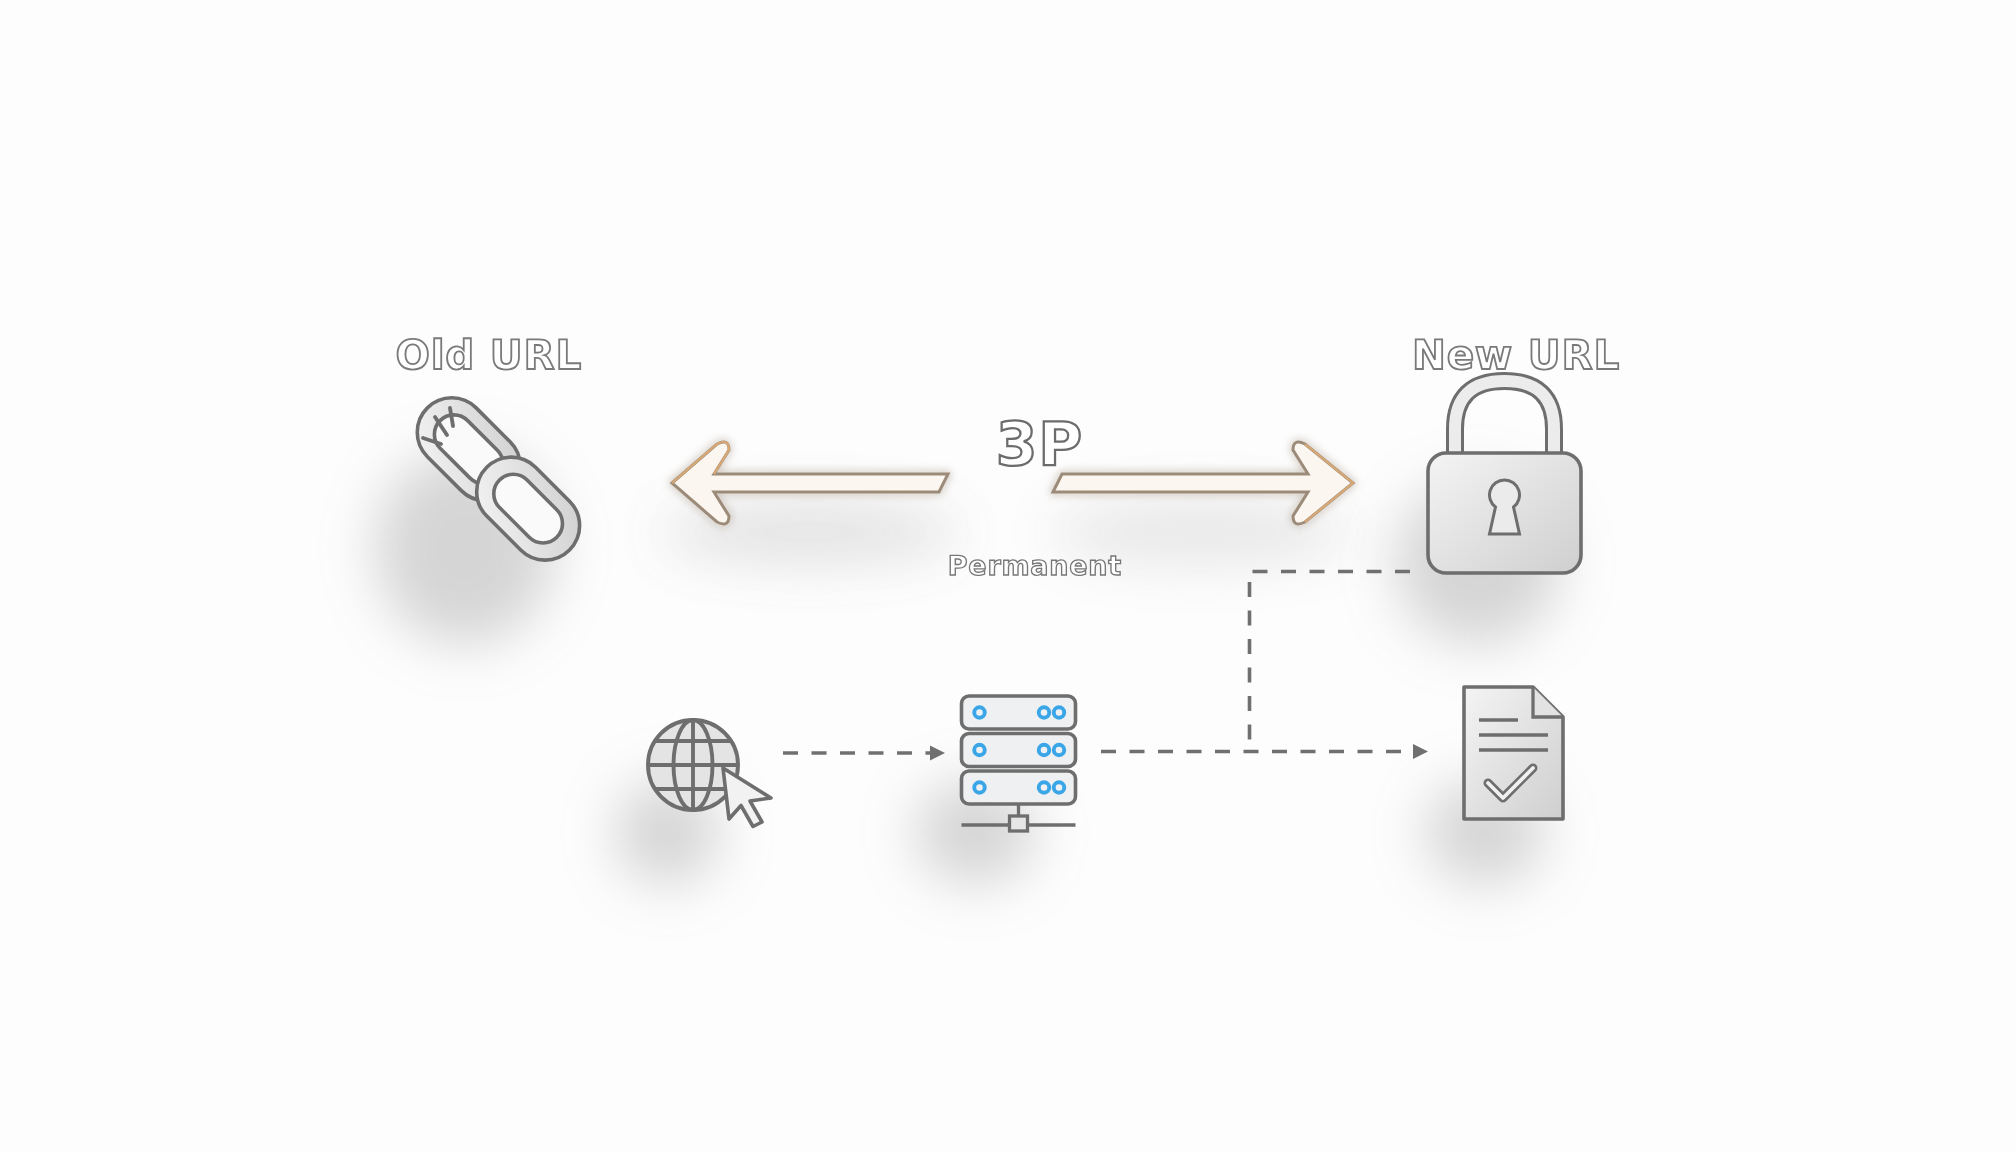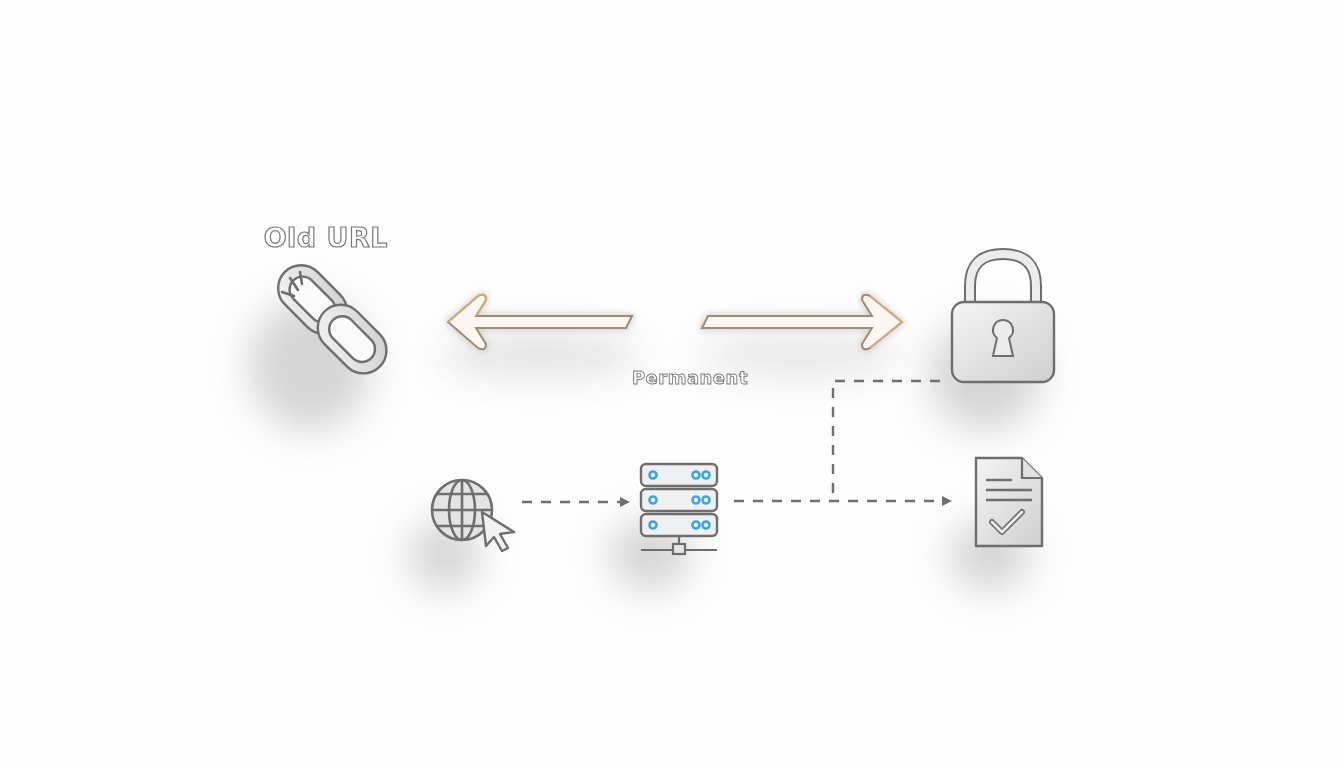--- a/index.html
+++ b/index.html
@@ -34,20 +34,22 @@
 
   <div class="shadow" style="left:250px;top:300px;width:120px;height:130px;"></div>
   <div class="shadow" style="left:440px;top:335px;width:200px;height:40px;opacity:.7"></div>
   <div class="shadow" style="left:700px;top:335px;width:200px;height:40px;opacity:.6"></div>
   <div class="shadow" style="left:930px;top:320px;width:110px;height:110px;"></div>
   <div class="shadow" style="left:410px;top:520px;width:70px;height:70px;"></div>
   <div class="shadow" style="left:610px;top:520px;width:80px;height:70px;"></div>
   <div class="shadow" style="left:950px;top:520px;width:80px;height:70px;"></div>
 
   <div class="label title-old">Old URL</div>
+  <div class="label title-new">New URL</div>
+  <div class="label badge-code">3P</div>
   <div class="label badge-caption">Permanent</div>
 
   <svg class="icon" style="left:268px;top:250px" width="130" height="140" viewBox="0 0 130 140">
     <defs>
       <linearGradient id="metal" x1="0" y1="0" x2="1" y2="1">
         <stop offset="0" stop-color="#f4f4f4"></stop>
           <stop offset="1" stop-color="#cfcfcf"></stop>
       </linearGradient>
     </defs>
     <g transform="rotate(-45 65 70)" fill="url(#metal)" stroke="#6e6e6e" stroke-width="2.4">

